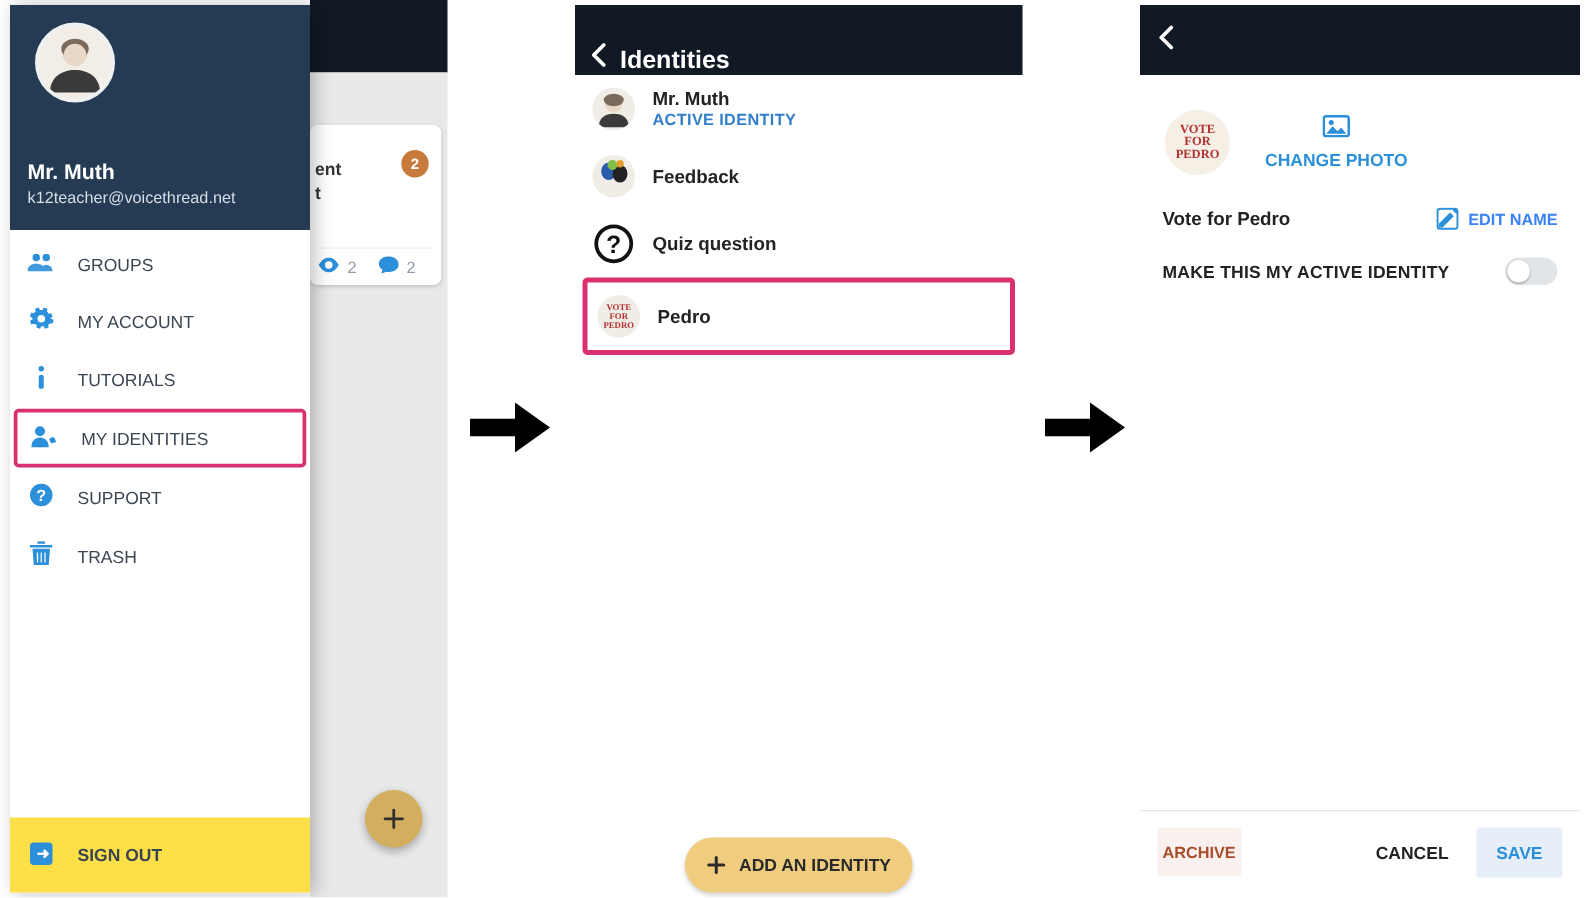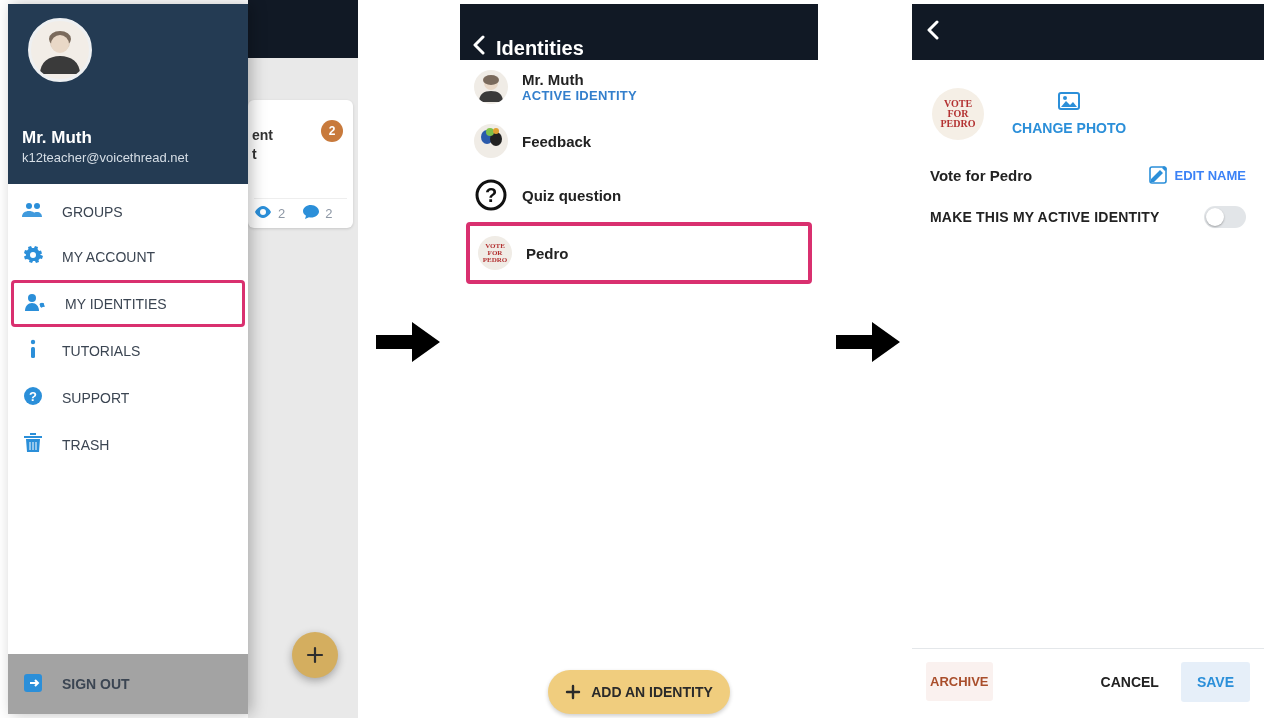--- a/index.html
+++ b/index.html
@@ -117,21 +117,21 @@
   .mi.highlight {
     border: 3px solid #d9306f;
     border-radius: 4px;
     margin: 0 3px;
     padding: 10px 11px;
   }
   .signout-bar {
     position: absolute;
     left: 0; bottom: 0; right: 0;
     height: 60px;
-    background: #a3a3a3;
+    background: #fde047;
     display: flex; align-items: center;
     gap: 18px; padding: 0 14px;
     font-size: 14px; font-weight: 700; color: #3b4552;
   }
   .signout-bar .ic { width: 22px; color: #2b8fd9; text-align: center; }
 
   
   .arrow {
     position: absolute;
     width: 64px; height: 44px;
@@ -332,39 +332,39 @@
         <span>GROUPS</span>
       </div>
       <div class="mi">
         <span class="ic">
           <svg width="20" height="20" viewBox="0 0 20 20">
               <path fill="#2b8fd9" d="M10 7a3 3 0 100 6 3 3 0 000-6zm8 3l2 1-1 3-2-.5-1.5 1.5.5 2-3 1-1-2h-2l-1 2-3-1 .5-2L4 14l-2 .5-1-3 2-1v-1L1 8l1-3 2 .5L5.5 4 5 2l3-1 1 2h2l1-2 3 1-.5 2L16 6l2-.5 1 3-2 1z"></path>
             </svg>
         </span>
         <span>MY ACCOUNT</span>
       </div>
+      <div class="mi">
+        <span class="ic">
+          <svg width="10" height="20" viewBox="0 0 10 20">
+              <circle cx="5" cy="3" r="2.2" fill="#2b8fd9"></circle>
+              <rect x="3" y="8" width="4" height="11" rx="1.5" fill="#2b8fd9"></rect>
+            </svg>
+        </span>
+        <span>TUTORIALS</span>
+      </div>
       <div class="mi highlight">
         <span class="ic">
           <svg width="22" height="18" viewBox="0 0 22 18">
               <circle cx="7" cy="5" r="4" fill="#2b8fd9"></circle>
               <path fill="#2b8fd9" d="M0 18c0-5 3-8 7-8s7 3 7 8z"></path>
               <circle cx="17" cy="12" r="2.2" fill="#2b8fd9"></circle>
               <path fill="#2b8fd9" d="M17 10l2 .5-.3 1.4 1.3 1-.8 1.2-1.5-.5-1 1.2-1.3-.8.3-1.5-1.3-.9.7-1.3 1.5.4z"></path>
             </svg>
         </span>
         <span>MY IDENTITIES</span>
-      </div>
-      <div class="mi">
-        <span class="ic">
-          <svg width="10" height="20" viewBox="0 0 10 20">
-              <circle cx="5" cy="3" r="2.2" fill="#2b8fd9"></circle>
-              <rect x="3" y="8" width="4" height="11" rx="1.5" fill="#2b8fd9"></rect>
-            </svg>
-        </span>
-        <span>TUTORIALS</span>
       </div>
       <div class="mi">
         <span class="ic">
           <svg width="20" height="20" viewBox="0 0 20 20">
               <circle cx="10" cy="10" r="9" fill="#2b8fd9"></circle>
               <text x="10" y="15" text-anchor="middle" font-size="13" font-weight="bold" fill="#fff">?</text>
             </svg>
         </span>
         <span>SUPPORT</span>
       </div>

